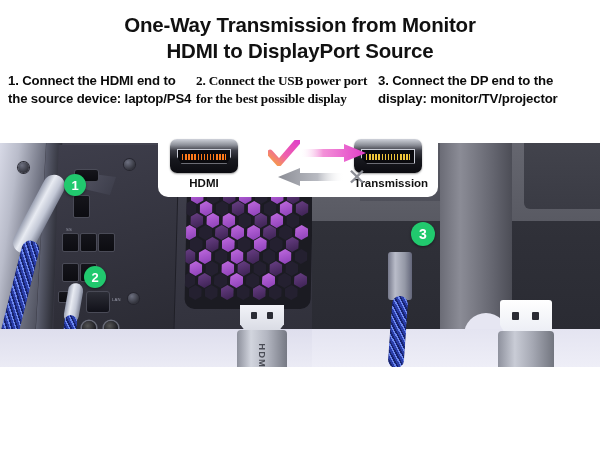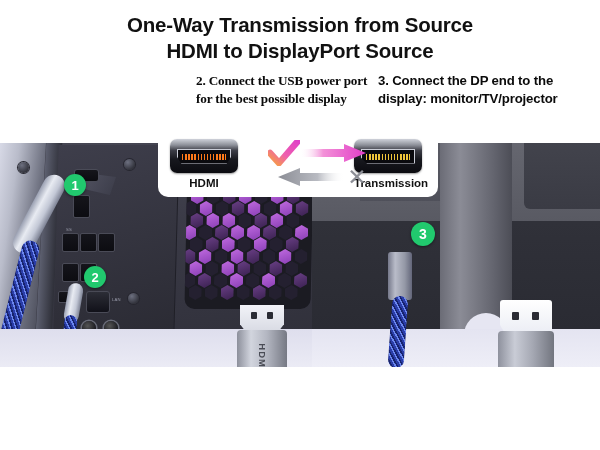--- a/index.html
+++ b/index.html
@@ -287,25 +287,26 @@
 
   
   .warn-strip{position:absolute;left:0;top:367px;width:600px;height:83px;background:#fff;}
 </style>
 </head>
 <body>
 
 <div class="page">
 
   <div class="title">
-    <span>One-Way Transmission from Source</span>
+    <span>One-Way Transmission from Monitor</span>
     <span class="l2">HDMI to DisplayPort Source</span>
   </div>
 
   <div class="steps">
+    <div class="step s1">1. Connect the HDMI end to the source device: laptop/PS4</div>
     <div class="step s2">2. Connect the USB power port for the best possible display</div>
     <div class="step s3">3. Connect the DP end to the display: monitor/TV/projector</div>
   </div>
 
   <div class="photo">
 
     <div class="tower-bg">
       <div class="tower-panel"></div>
       <div class="tower-side"></div>
       <div class="tower-edge"></div>

